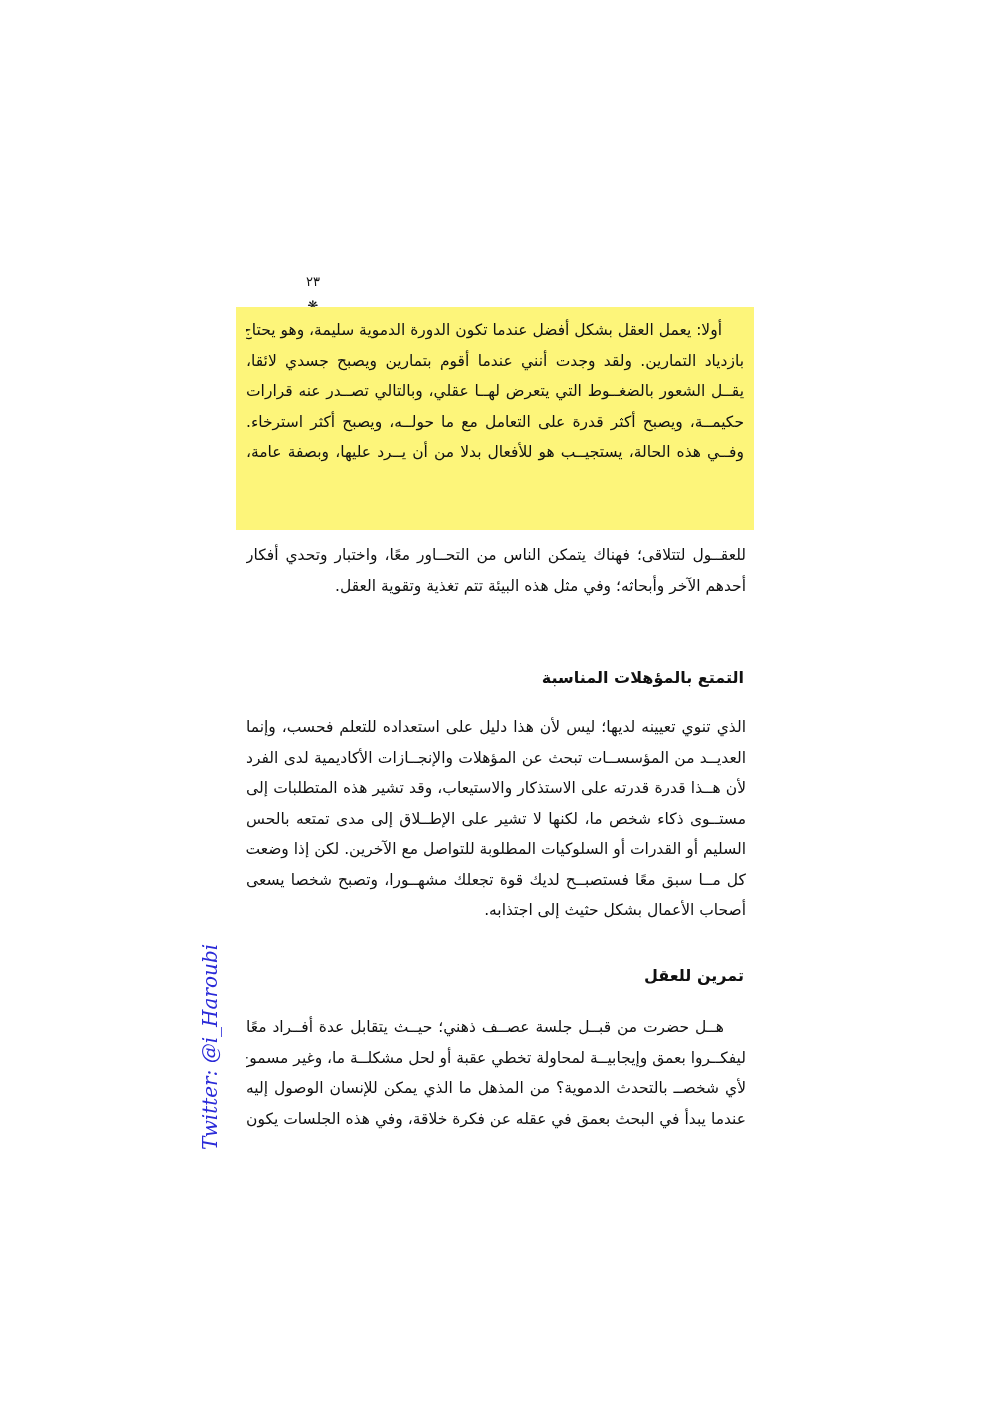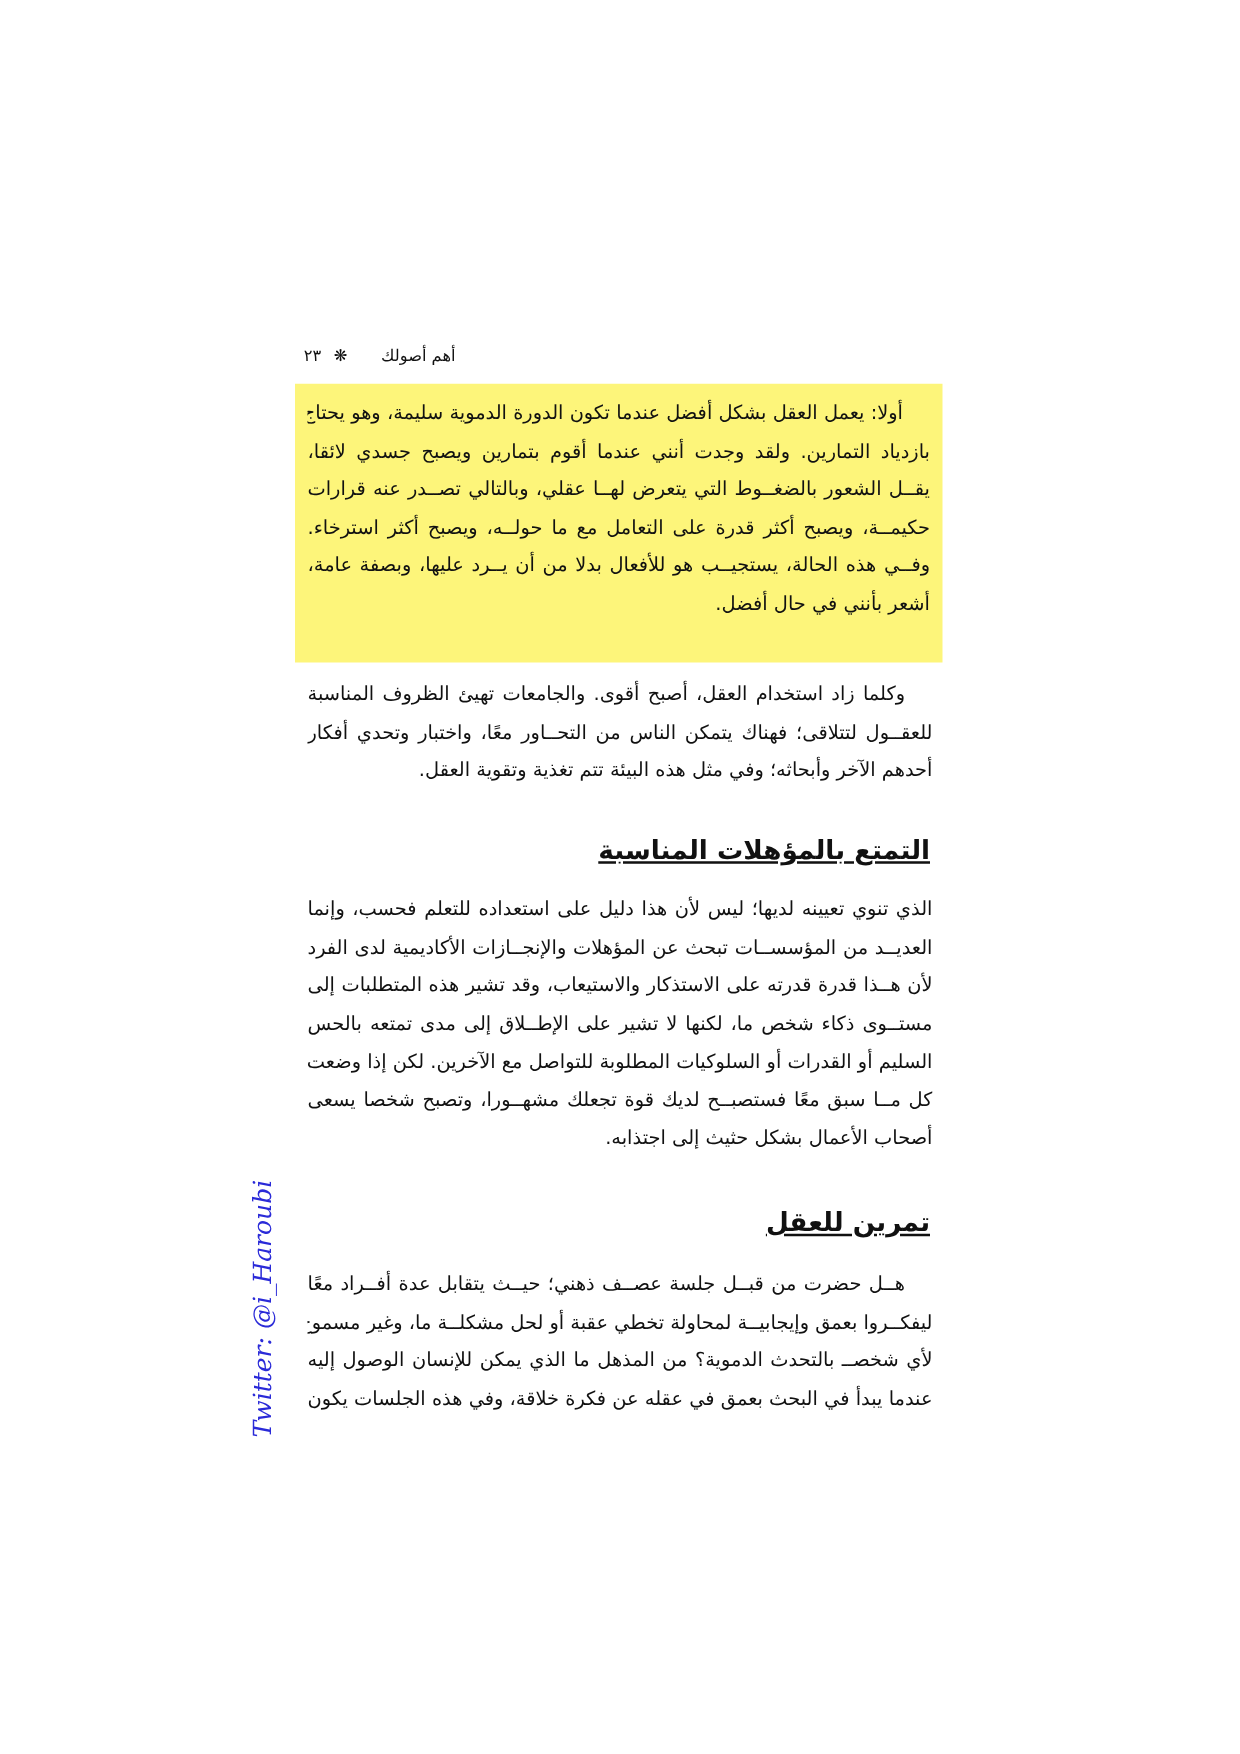--- a/index.html
+++ b/index.html
@@ -15,21 +15,21 @@
       font-family: "DejaVu Sans", sans-serif;
       color: #111111;
     }
     .page-header {
       position: absolute;
       left: 243px;
       top: 274px;
       width: 140px;
       height: 22px;
       display: flex;
-      flex-direction: row;
+      flex-direction: column;
       align-items: center;
       justify-content: flex-start;
       gap: 10px;
       direction: ltr;
       font-size: 13px;
     }
     .page-num { font-size: 13px; }
     .ornament {
       display: inline-block;
       font-size: 13px;
@@ -70,24 +70,23 @@
     }
     .block {
       position: absolute;
       left: 246px;
       width: 500px;
     }
     .heading {
       position: absolute;
       direction: rtl;
       font-weight: bold;
-      font-size: 21px;
+      font-size: 16px;
       text-align: right;
       margin: 0;
-      text-decoration: underline;
     }
     .watermark {
       position: absolute;
       left: 198px;
       top: 1150px;
       transform-origin: left top;
       transform: rotate(-90deg);
       font-family: "DejaVu Serif", serif;
       font-style: italic;
       font-size: 20px;
@@ -104,27 +103,25 @@
   <span class="running-title">أهم أصولك</span>
 </div>
 
 <div class="highlight-box">
   <p class="para">
     <span class="line indent">أولا: يعمل العقل بشكل أفضل عندما تكون الدورة الدموية سليمة، وهو يحتاج</span>
     <span class="line">بازدياد التمارين. ولقد وجدت أنني عندما أقوم بتمارين ويصبح جسدي لائقا،</span>
     <span class="line">يقــل الشعور بالضغــوط التي يتعرض لهــا عقلي، وبالتالي تصــدر عنه قرارات</span>
     <span class="line">حكيمــة، ويصبح أكثر قدرة على التعامل مع ما حولــه، ويصبح أكثر استرخاء.</span>
     <span class="line">وفــي هذه الحالة، يستجيــب هو للأفعال بدلا من أن يــرد عليها، وبصفة عامة،</span>
-    <span class="line last">أشعر بأنني في حال أفضل.</span>
   </p>
 </div>
 
 <div class="block" style="top:540px;">
   <p class="para">
-    <span class="line indent">وكلما زاد استخدام العقل، أصبح أقوى. والجامعات تهيئ الظروف المناسبة</span>
     <span class="line">للعقــول لتتلاقى؛ فهناك يتمكن الناس من التحــاور معًا، واختبار وتحدي أفكار</span>
     <span class="line last">أحدهم الآخر وأبحاثه؛ وفي مثل هذه البيئة تتم تغذية وتقوية العقل.</span>
   </p>
 </div>
 
 <h2 class="heading" style="right:248px; top:668px;">التمتع بالمؤهلات المناسبة</h2>
 
 <div class="block" style="top:712px;">
   <p class="para">
     <span class="line">الذي تنوي تعيينه لديها؛ ليس لأن هذا دليل على استعداده للتعلم فحسب، وإنما</span>

